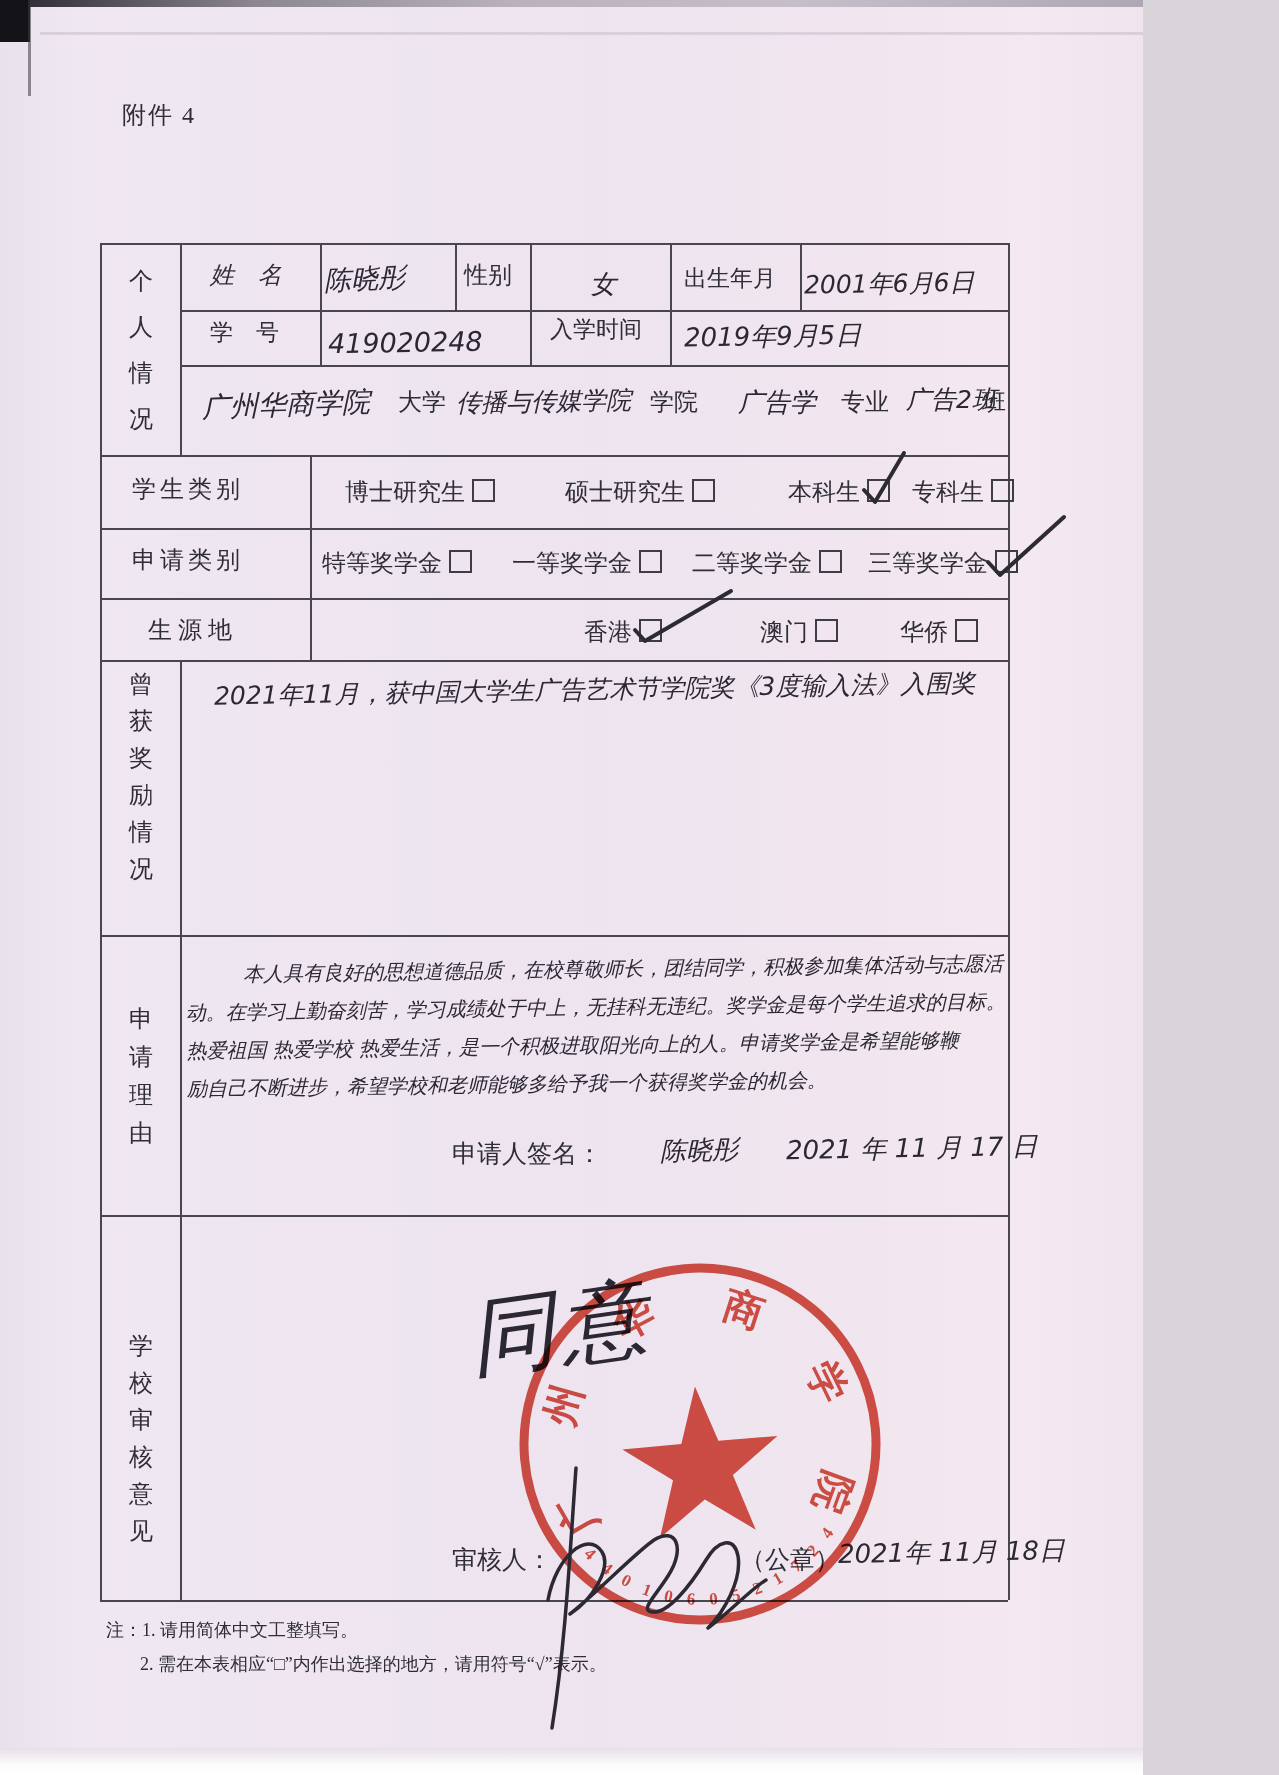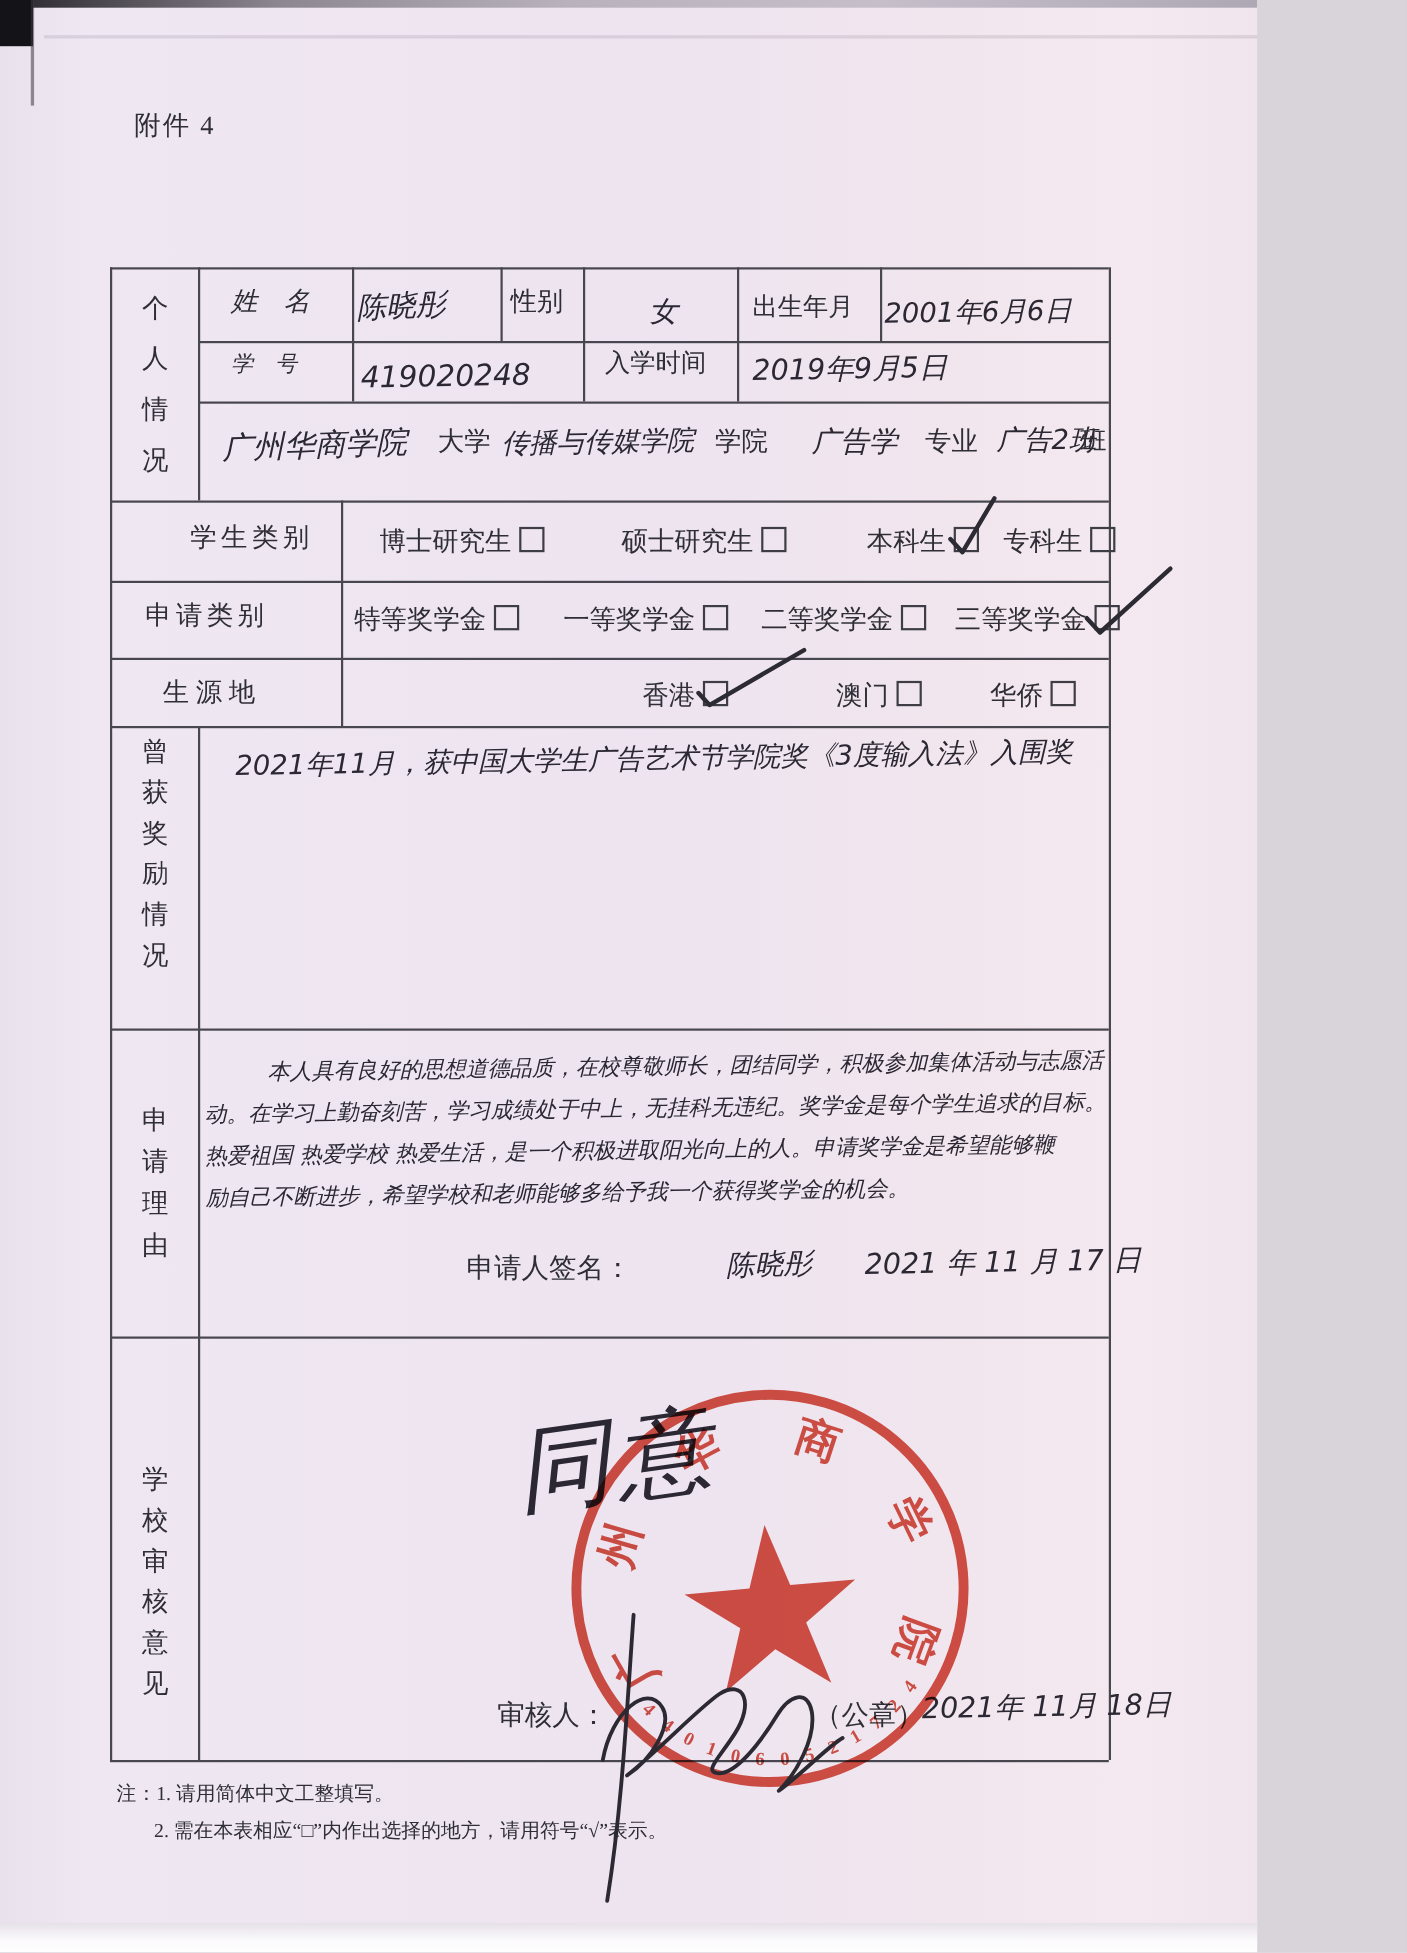--- a/index.html
+++ b/index.html
@@ -54,35 +54,35 @@
   <div class="vl" style="left:670px;top:243px;height:122px;"></div>
   <div class="vl" style="left:800px;top:243px;height:67px;"></div>
 
   <div class="p vlab" style="left:126px;top:258px;font-size:24px;line-height:46px;">个人情况</div>
   <div class="p" style="left:210px;top:262px;font-size:24px;font-style:italic;">姓　名</div>
   <div class="hand" style="left:324px;top:264px;font-size:27px;transform:rotate(-3deg);">陈晓彤</div>
   <div class="p" style="left:464px;top:262px;font-size:24px;">性别</div>
   <div class="hand" style="left:590px;top:270px;font-size:26px;">女</div>
   <div class="p" style="left:684px;top:266px;font-size:23px;">出生年月</div>
   <div class="hand" style="left:804px;top:270px;font-size:25px;transform:rotate(-1deg);">2001年6月6日</div>
-  <div class="p" style="left:210px;top:320px;font-size:20px;font-style:italic;">学　号</div>
+  <div class="p" style="left:210px;top:320px;font-size:23px;">学　号</div>
   <div class="hand" style="left:328px;top:328px;font-size:27px;transform:rotate(-1deg);">419020248</div>
   <div class="p" style="left:550px;top:317px;font-size:23px;">入学时间</div>
   <div class="hand" style="left:684px;top:322px;font-size:26px;transform:rotate(-1deg);">2019年9月5日</div>
 
   <div class="hand" style="left:202px;top:390px;font-size:28px;transform:rotate(-2deg);">广州华商学院</div>
   <div class="p" style="left:398px;top:389px;font-size:24px;">大学</div>
   <div class="hand" style="left:456px;top:388px;font-size:25px;transform:rotate(-1deg);">传播与传媒学院</div>
   <div class="p" style="left:650px;top:389px;font-size:24px;">学院</div>
   <div class="hand" style="left:738px;top:388px;font-size:26px;">广告学</div>
   <div class="p" style="left:841px;top:389px;font-size:24px;">专业</div>
   <div class="hand" style="left:906px;top:386px;font-size:25px;">广告2班</div>
   <div class="p" style="left:982px;top:389px;font-size:24px;">班</div>
 
-  <div class="p" style="left:132px;top:476px;font-size:24px;letter-spacing:4px;margin-left:41px;">学生类别</div>
+  <div class="p" style="left:132px;top:476px;font-size:24px;letter-spacing:4px;">学生类别</div>
   <span class="opt" style="left:345px;top:476px;"><span>博士研究生</span><span class="cbox"></span></span>
   <span class="opt" style="left:565px;top:476px;"><span>硕士研究生</span><span class="cbox"></span></span>
   <span class="opt" style="left:788px;top:476px;"><span>本科生</span><span class="cbox"></span></span>
   <span class="opt" style="left:912px;top:476px;"><span>专科生</span><span class="cbox"></span></span>
 
   <div class="p" style="left:132px;top:547px;font-size:24px;letter-spacing:4px;">申请类别</div>
   <span class="opt" style="left:322px;top:547px;"><span>特等奖学金</span><span class="cbox"></span></span>
   <span class="opt" style="left:512px;top:547px;"><span>一等奖学金</span><span class="cbox"></span></span>
   <span class="opt" style="left:692px;top:547px;"><span>二等奖学金</span><span class="cbox"></span></span>
   <span class="opt" style="left:868px;top:547px;"><span>三等奖学金</span><span class="cbox"></span></span>
@@ -95,21 +95,21 @@
   <div class="p vlab" style="left:126px;top:666px;font-size:24px;line-height:37px;">曾获奖励情况</div>
   <div class="hand" style="left:214px;top:676px;font-size:25px;transform:rotate(-1deg);">2021年11月，获中国大学生广告艺术节学院奖《3度输入法》入围奖</div>
 
   <div class="p vlab" style="left:126px;top:1000px;font-size:24px;line-height:38px;">申请理由</div>
   <div style="position:absolute;left:186px;top:950px;transform:rotate(-0.8deg);">
     <div class="hand" style="position:static;font-size:20px;line-height:38px;padding-left:58px;">本人具有良好的思想道德品质，在校尊敬师长，团结同学，积极参加集体活动与志愿活</div>
     <div class="hand" style="position:static;font-size:20px;line-height:38px;">动。在学习上勤奋刻苦，学习成绩处于中上，无挂科无违纪。奖学金是每个学生追求的目标。</div>
     <div class="hand" style="position:static;font-size:20px;line-height:38px;">热爱祖国 热爱学校 热爱生活，是一个积极进取阳光向上的人。申请奖学金是希望能够鞭</div>
     <div class="hand" style="position:static;font-size:20px;line-height:38px;">励自己不断进步，希望学校和老师能够多给予我一个获得奖学金的机会。</div>
   </div>
-  <div class="p" style="left:424px;top:1140px;font-size:25px;">申请人签名：</div>
+  <div class="p" style="left:452px;top:1140px;font-size:25px;">申请人签名：</div>
   <div class="hand" style="left:660px;top:1136px;font-size:26px;transform:rotate(-2deg);">陈晓彤</div>
   <div class="hand" style="left:786px;top:1134px;font-size:26px;transform:rotate(-1deg);">2021 年 11 月 17 日</div>
 
   <div class="p vlab" style="left:126px;top:1328px;font-size:24px;line-height:37px;">学校审核意见</div>
   <div class="hand" style="left:468px;top:1280px;font-size:86px;letter-spacing:6px;transform:rotate(-8deg);">同意</div>
   <div class="p" style="left:452px;top:1546px;font-size:25px;">审核人：</div>
   <div class="p" style="left:740px;top:1546px;font-size:25px;">（公章）</div>
   <div class="hand" style="left:838px;top:1538px;font-size:26px;transform:rotate(-1deg);">2021年  11月 18日</div>
 
   <div class="p" style="left:106px;top:1620px;font-size:18px;">注：1. 请用简体中文工整填写。</div>

